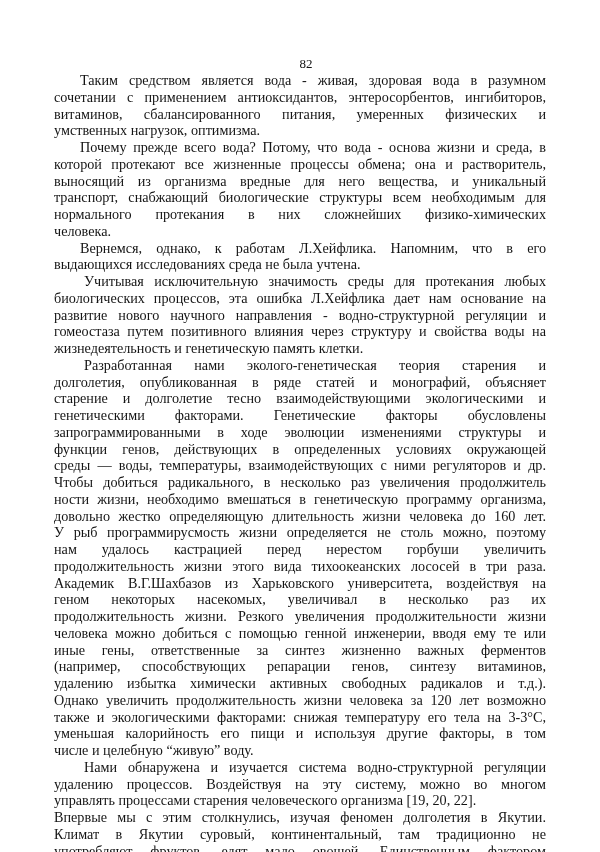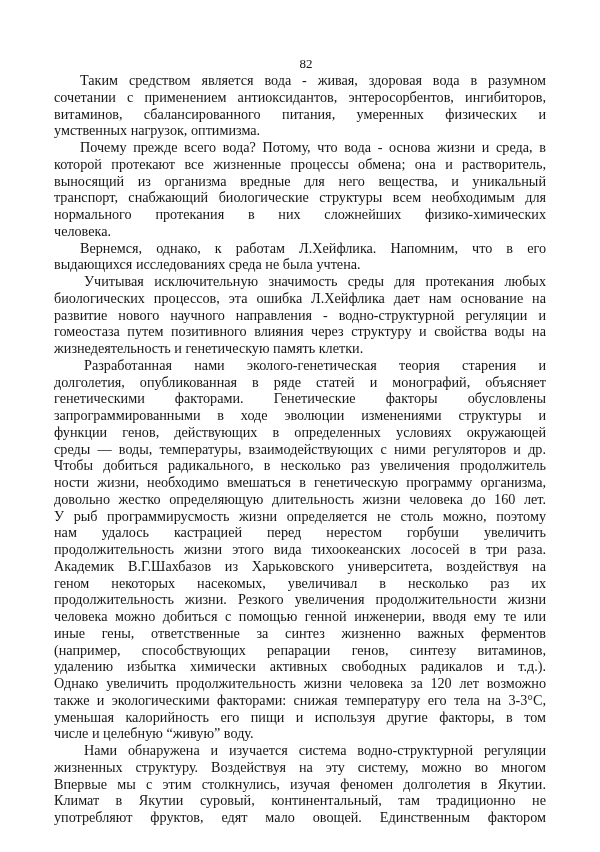--- a/index.html
+++ b/index.html
@@ -40,20 +40,21 @@
     <span class="line last">человека.</span>
     <span class="line indent">Вернемся,  однако,    к работам  Л.Хейфлика.  Напомним,  что  в  его</span>
     <span class="line last">выдающихся исследованиях среда не была учтена.</span>
     <span class="line indent2">Учитывая исключительную значимость среды для протекания  любых</span>
     <span class="line">биологических  процессов,  эта ошибка  Л.Хейфлика дает  нам основание  на</span>
     <span class="line">развитие  нового  научного  направления  -  водно-структурной  регуляции  и</span>
     <span class="line">гомеостаза путем позитивного влияния через структуру и свойства воды на</span>
     <span class="line last">жизнедеятельность и генетическую память клетки.</span>
     <span class="line indent2">Разработанная   нами    эколого-генетическая    теория    старения   и</span>
     <span class="line">долголетия,  опубликованная  в  ряде  статей  и    монографий,    объясняет</span>
+    <span class="line">старение  и   долголетие   тесно взаимодействующими экологическими и</span>
     <span class="line">генетическими     факторами.     Генетические      факторы      обусловлены</span>
     <span class="line">запрограммированными  в   ходе   эволюции   изменениями структуры  и</span>
     <span class="line">функции   генов,   действующих   в   определенных   условиях   окружающей</span>
     <span class="line">среды — воды, температуры, взаимодействующих с ними регуляторов и др.</span>
     <span class="line">Чтобы добиться радикального,  в несколько раз увеличения  продолжитель</span>
     <span class="line">ности жизни,  необходимо вмешаться в генетическую программу организма,</span>
     <span class="line">довольно жестко определяющую длительность жизни человека до 160   лет.</span>
     <span class="line">У рыб программирусмость жизни определяется не столь можно, поэтому</span>
     <span class="line">нам   удалось      кастрацией       перед       нерестом       горбуши   увеличить</span>
     <span class="line">продолжительность   жизни этого вида тихоокеанских лососей в три раза.</span>
@@ -62,17 +63,18 @@
     <span class="line">продолжительность жизни.  Резкого увеличения продолжительности жизни</span>
     <span class="line">человека  можно добиться с помощью генной инженерии, вводя ему те или</span>
     <span class="line">иные  гены,  ответственные  за  синтез  жизненно  важных  ферментов</span>
     <span class="line">(например,     способствующих   репарации   генов,   синтезу   витаминов,</span>
     <span class="line">удалению  избытка  химически  активных  свободных    радикалов  и  т.д.).</span>
     <span class="line">Однако увеличить продолжительность жизни человека за 120 лет возможно</span>
     <span class="line">также и экологическими факторами: снижая температуру его тела на 3-3°С,</span>
     <span class="line">уменьшая  калорийность  его  пищи  и  используя  другие  факторы,  в  том</span>
     <span class="line last">числе и целебную “живую” воду.</span>
     <span class="line indent2">Нами обнаружена  и изучается система водно-структурной регуляции</span>
-    <span class="line">жизненных  структуру.   Воздействуя  на  эту  систему,    можно  во  многом</span>
+    <span class="line">удалению  процессов.   Воздействуя  на  эту  систему,    можно  во  многом</span>
+    <span class="line last">управлять  процессами  старения  человеческого  организма [19, 20, 22].</span>
     <span class="line">Впервые мы с этим столкнулись,  изучая феномен долголетия в Якутии.</span>
     <span class="line">Климат  в  Якутии  суровый,  континентальный,    там  традиционно  не</span>
     <span class="line">употребляют   фруктов,   едят   мало   овощей.   Единственным   фактором</span>
   </div>
 
 </body></html>

